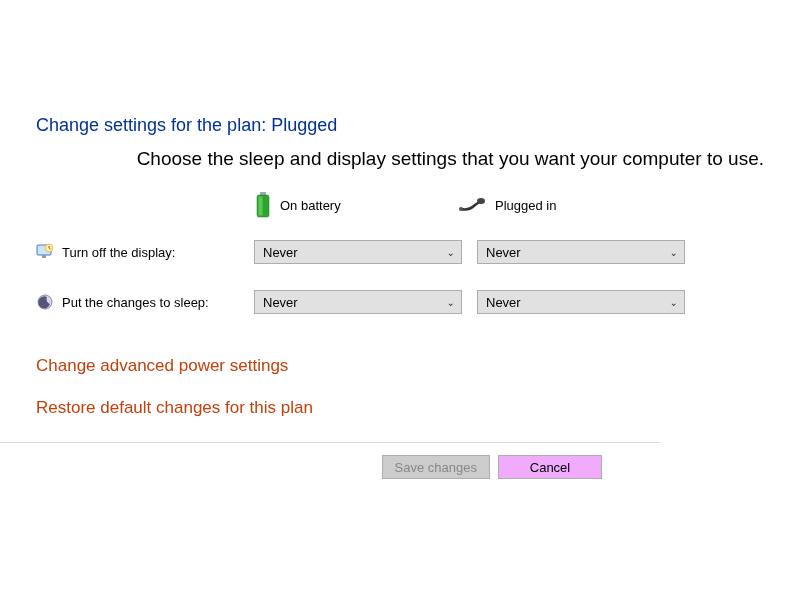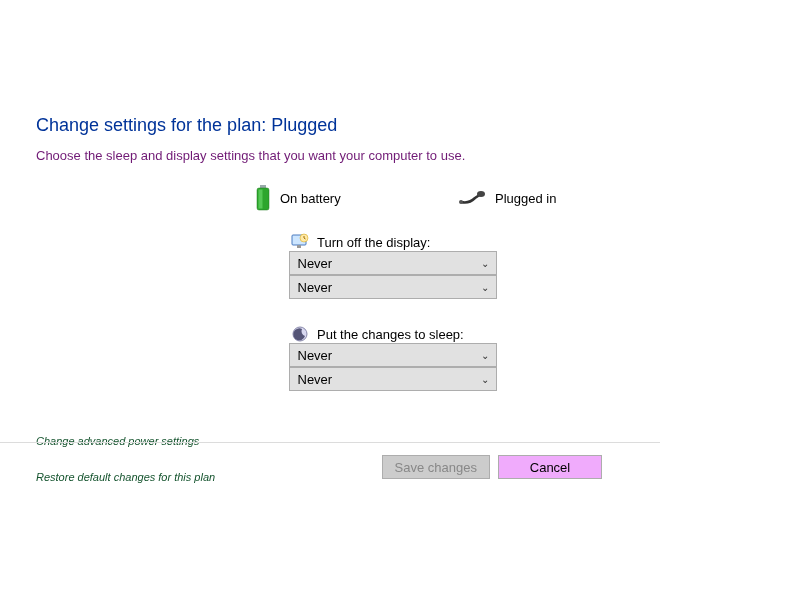--- a/index.html
+++ b/index.html
@@ -19,23 +19,24 @@
     .content {
       padding: 115px 36px 0 36px;
     }
     h1 {
       font-size: 18px;
       font-weight: 400;
       color: #003399;
       margin-bottom: 12px;
     }
     .subtitle {
-      font-size: 13px;
-      color: #701a75;
+      font-size: 19px;
+      color: #000000;
       margin-bottom: 22px;
+      text-align: right;
     }
     .mode-header {
       display: flex;
       align-items: center;
       margin-bottom: 22px;
     }
     .spacer-label {
       width: 218px;
       flex-shrink: 0;
     }
@@ -52,21 +53,20 @@
     }
     .plug-icon {
       display: inline-block;
       width: 28px;
       height: 16px;
     }
     .setting-row {
       display: flex;
       align-items: center;
       margin-bottom: 26px;
-      flex-direction: column;
     }
     .row-label {
       width: 218px;
       display: flex;
       align-items: center;
       gap: 8px;
       flex-shrink: 0;
     }
     .row-label .icon {
       width: 18px;
@@ -87,26 +87,25 @@
       font-size: 13px;
     }
     .dropdown .chev {
       font-size: 10px;
       color: #333;
     }
     .links {
       margin-top: 42px;
     }
     .link {
-      color: #14532d;
-      font-size: 11px;
+      color: #c2410c;
+      font-size: 17px;
       cursor: pointer;
       display: inline-block;
       margin-bottom: 22px;
-      font-style: italic;
     }
     .footer {
       position: absolute;
       top: 442px;
       left: 0;
       width: 660px;
       border-top: 1px solid #dcdcdc;
       display: flex;
       justify-content: flex-end;
       padding: 12px 58px 0 0;

